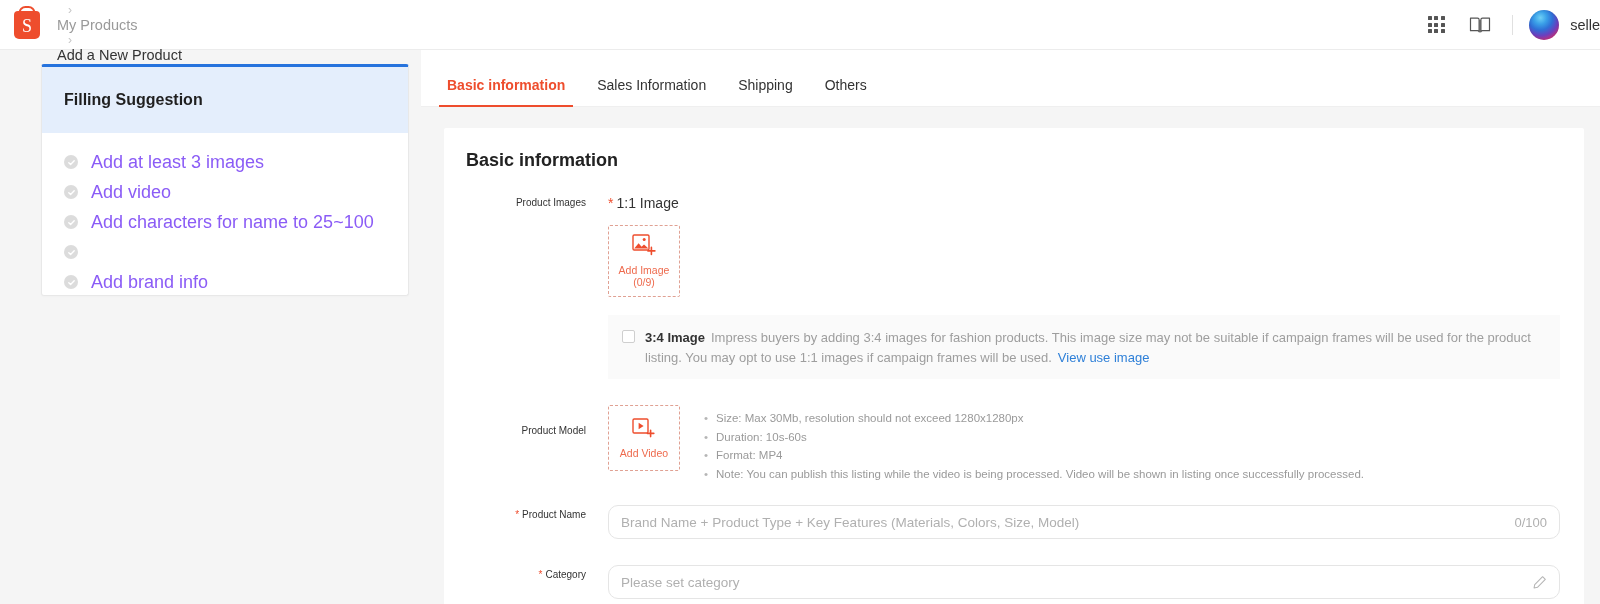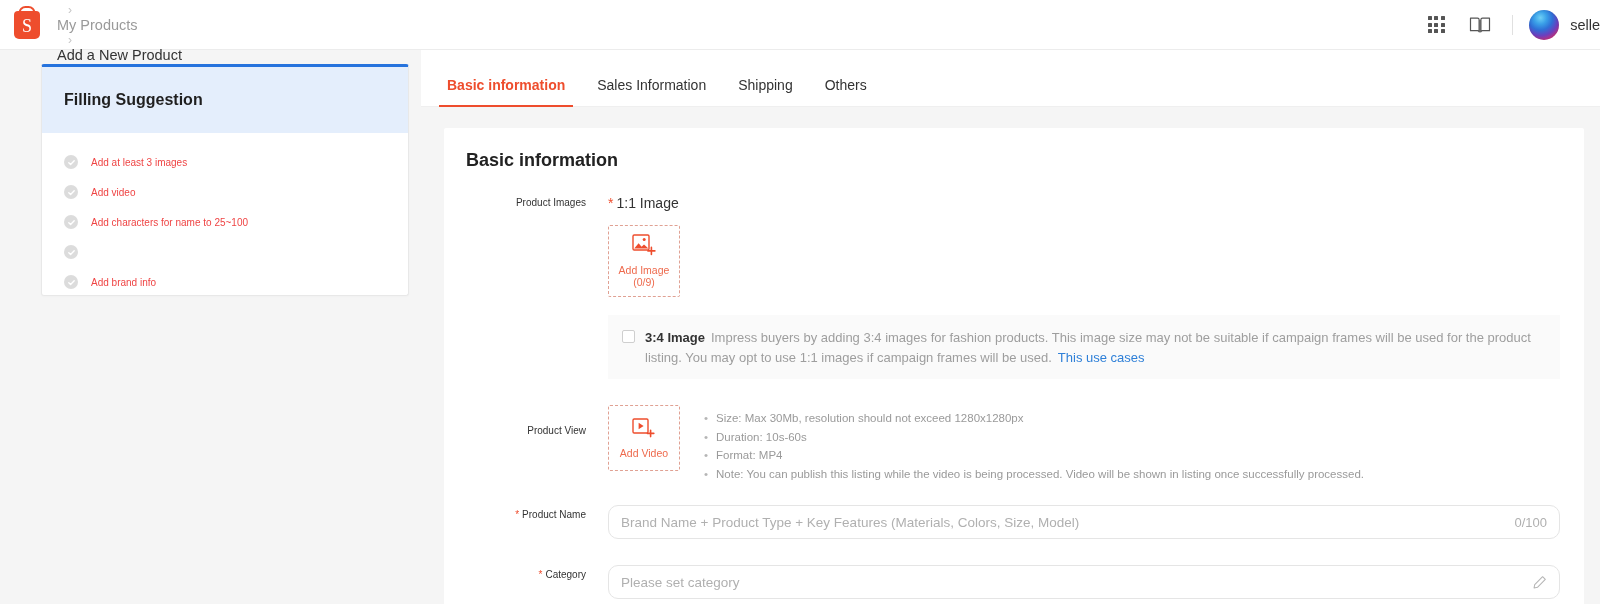--- a/index.html
+++ b/index.html
@@ -109,21 +109,21 @@
     display: flex; align-items: center;
     height: 30px; padding-left: 22px;
   }
   .check-circle {
     width: 14px; height: 14px; border-radius: 50%;
     background: #dcdcdc;
     display: flex; align-items: center; justify-content: center;
     margin-right: 13px; flex: 0 0 auto;
   }
   .check-circle svg { display: block; }
-  .suggest-text { font-size: 10px; color: #ef4444; }
+  .suggest-text { font-size: 18px; color: #8b5cf6; }
 
   
   .main {
     position: absolute; left: 421px; top: 50px;
     width: 1179px; height: 554px;
     background: #f5f5f5;
   }
   .tabbar {
     height: 57px; background: #ffffff;
     display: flex; align-items: flex-end;
@@ -368,28 +368,28 @@
           </span>
           <div class="upload-cap">
             <div>Add Image</div>
             <div>(0/9)</div>
           </div>
         </div>
 
         <div class="ratio-note">
           <span class="cbox"></span>
           <div>
-            <span class="ratio-strong">3:4 Image</span><span class="ratio-desc">Impress buyers by adding 3:4 images for fashion products. This image size may not be suitable if campaign frames will be used for the product listing. You may opt to use 1:1 images if campaign frames will be used.</span><span class="link">This use cases</span>
+            <span class="ratio-strong">3:4 Image</span><span class="ratio-desc">Impress buyers by adding 3:4 images for fashion products. This image size may not be suitable if campaign frames will be used for the product listing. You may opt to use 1:1 images if campaign frames will be used.</span><span class="link">View use image</span>
           </div>
         </div>
       </div>
     </div>
 
     <div class="row" style="margin-top:26px;">
-      <div class="row-label align-top" style="padding-top:20px;">Product View</div>
+      <div class="row-label align-top" style="padding-top:20px;">Product Model</div>
       <div class="row-body video-row">
         <div class="upload-box video">
           <span class="upload-ico">
             <svg width="24" height="21" viewBox="0 0 24 21">
               <rect x="1" y="1" width="15" height="14" rx="1.2" fill="none" stroke="#ee4d2d" stroke-width="1.4"></rect>
               <path d="M6.6 4.7l5 3.3-5 3.3z" fill="#ee4d2d"></path>
               <path d="M18.6 12.2v6.4M15.4 15.4h6.4" stroke="#ee4d2d" stroke-width="1.6" stroke-linecap="round"></path>
             </svg>
           </span>
           <div class="upload-cap">Add Video</div>

